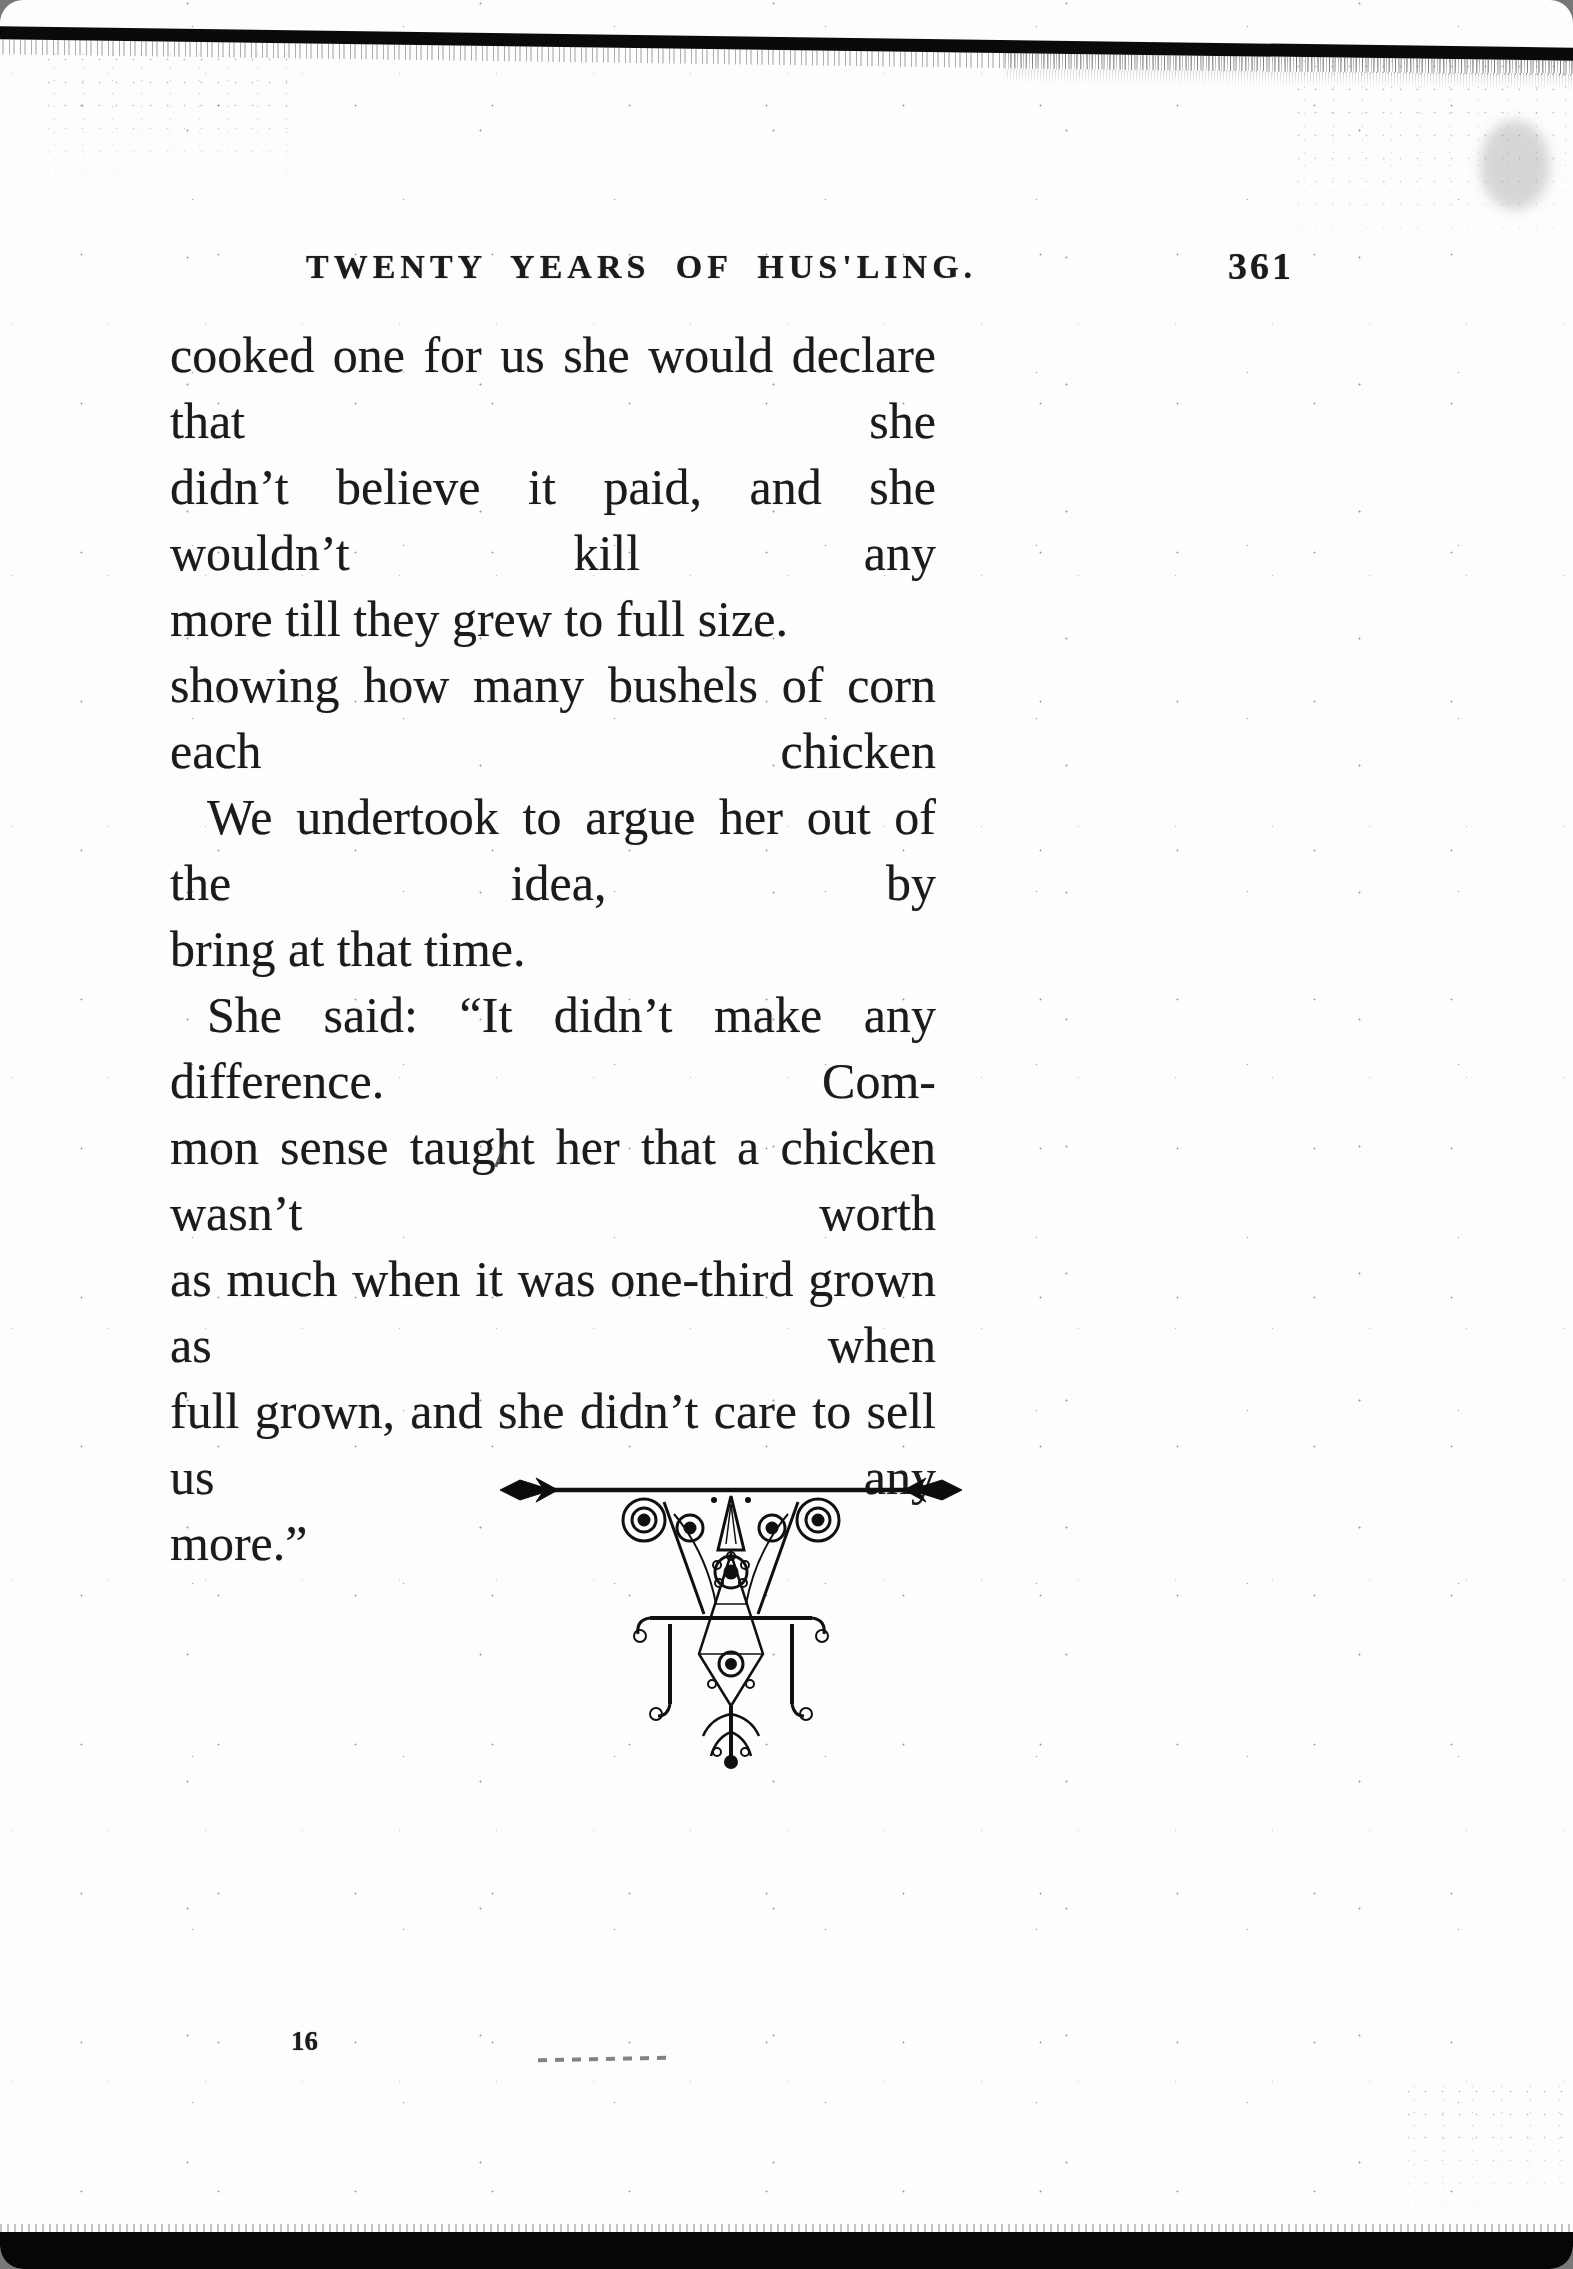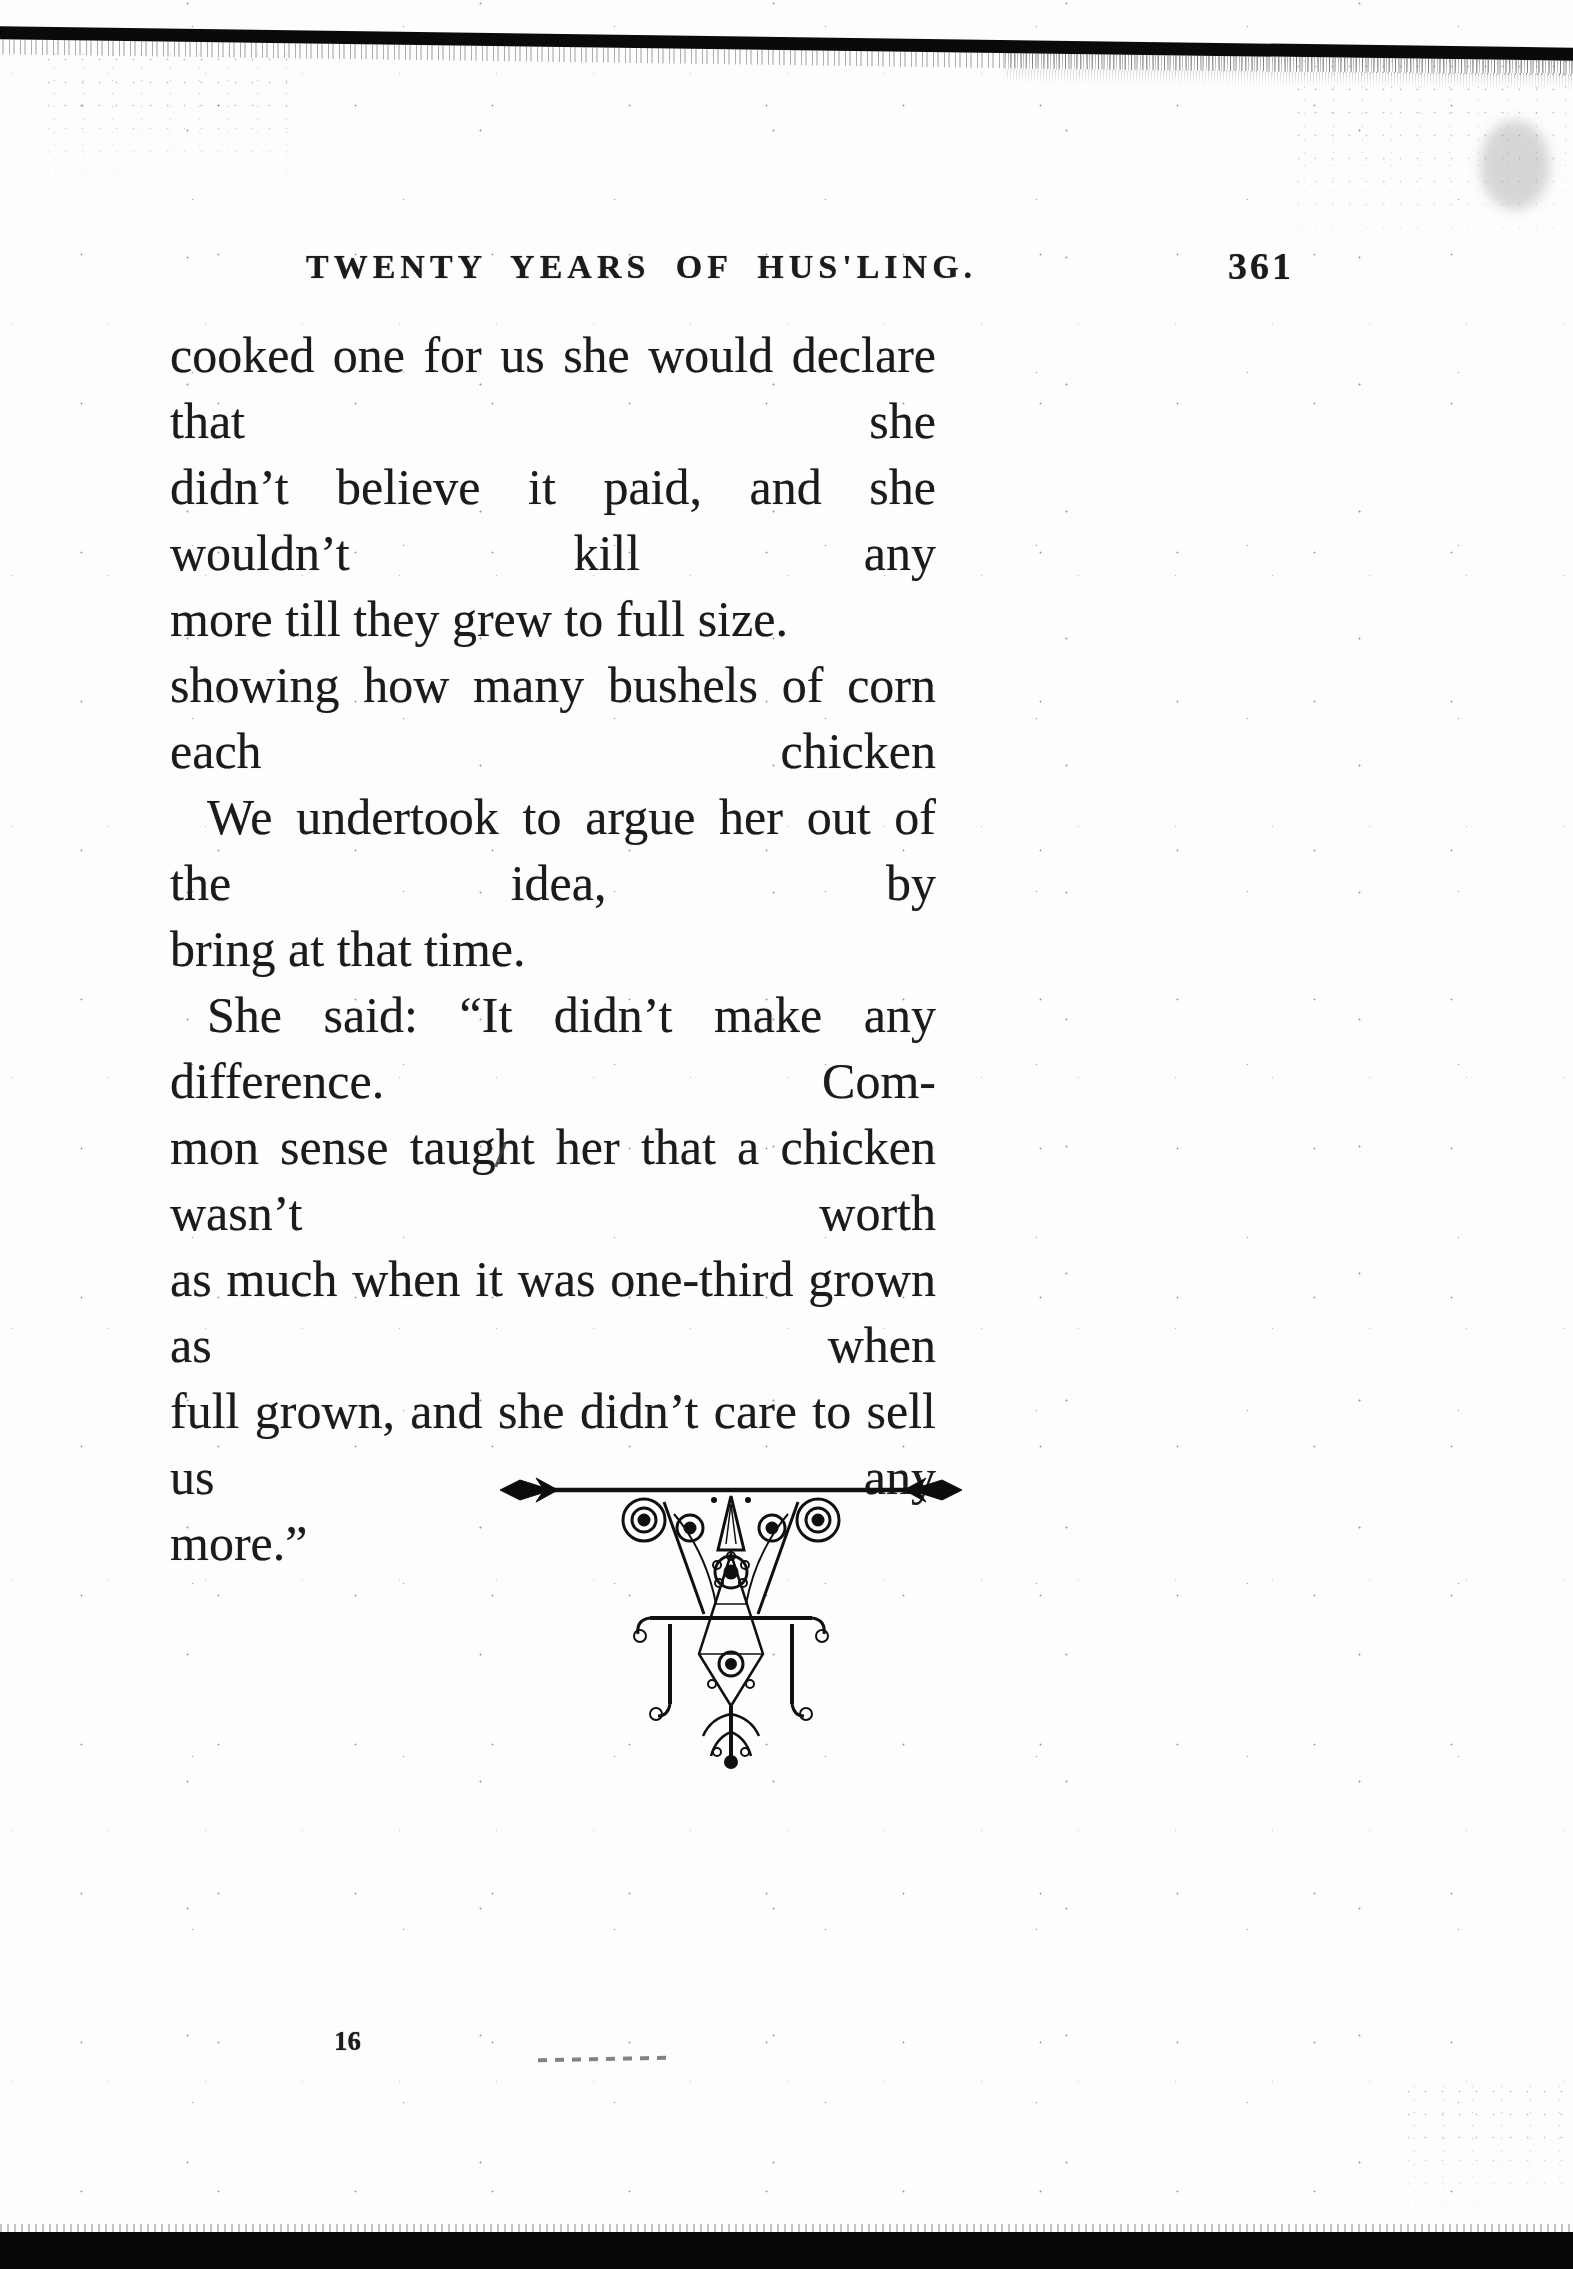--- a/index.html
+++ b/index.html
@@ -4,20 +4,21 @@
 <style>
   html,body { margin:0; padding:0; background:#777; }
   .page {
     position:relative;
     width:1573px; height:2269px;
     margin:0 auto;
     background:#fdfdfb;
     overflow:hidden;
     font-family:"Liberation Serif","DejaVu Serif",serif;
     color:#1b1b1b;
+    border-radius:23px;
   }
   
   .noise {
     position:absolute; inset:0; pointer-events:none; opacity:.55;
     background-image:
       radial-gradient(circle, rgba(0,0,0,.75) 0.7px, transparent 1.2px),
       radial-gradient(circle, rgba(0,0,0,.55) 0.6px, transparent 1.1px),
       radial-gradient(circle, rgba(0,0,0,.65) 0.8px, transparent 1.3px),
       radial-gradient(circle, rgba(0,0,0,.45) 0.5px, transparent 1px);
     background-size: 137px 149px, 211px 173px, 293px 127px, 97px 251px;
@@ -81,21 +82,20 @@
   .body-text .line { text-align:justify; }
   .body-text .line.just { text-align-last:justify; }
   .body-text .line.indent { text-indent:37px; }
   
   .ornament { position:absolute; left:492px; top:1452px; width:478px; height:318px; }
   
   .sig {
     position:absolute; left:291px; top:2026px;
     font-size:27px; font-weight:700; filter:blur(0.6px);
     text-shadow:0 0 1px rgba(0,0,0,.8);
-    margin-left:43px;
   }
   .pencil-mark {
     position:absolute; left:499px; top:1142px; width:3px; height:26px;
     background:#3a3a3a; transform:rotate(22deg); border-radius:2px; opacity:.8;
   }
   .dash-artifact {
     position:absolute; left:538px; top:2057px; width:130px; height:4px;
     background:repeating-linear-gradient(90deg, rgba(20,20,20,.7) 0 9px, transparent 9px 17px);
     transform:rotate(-1deg); opacity:.75;
   }

